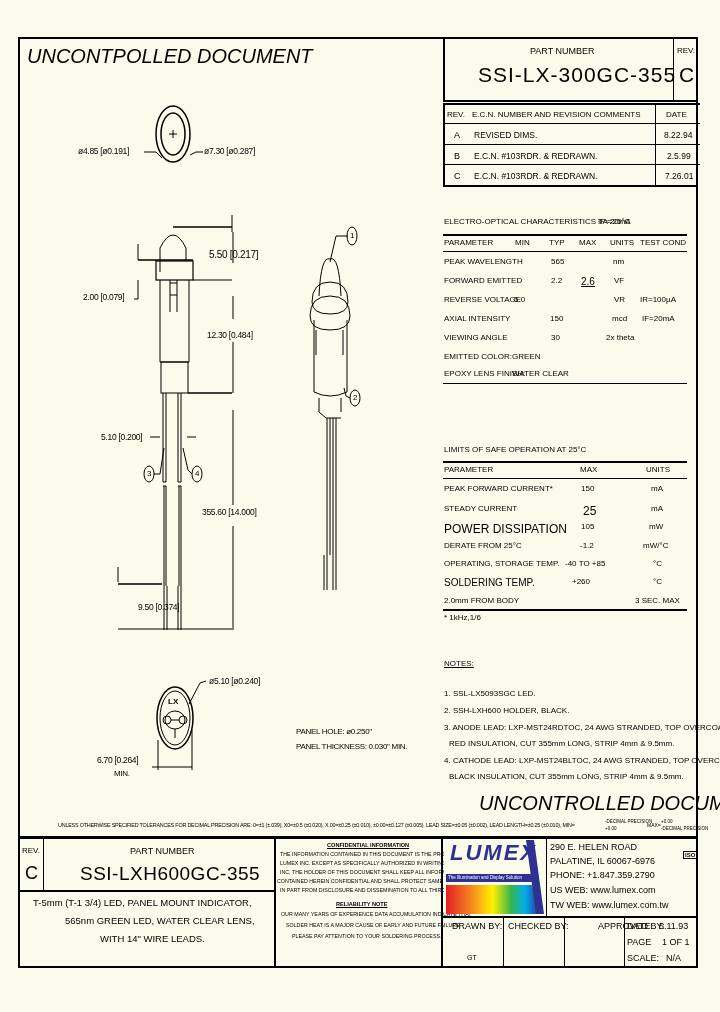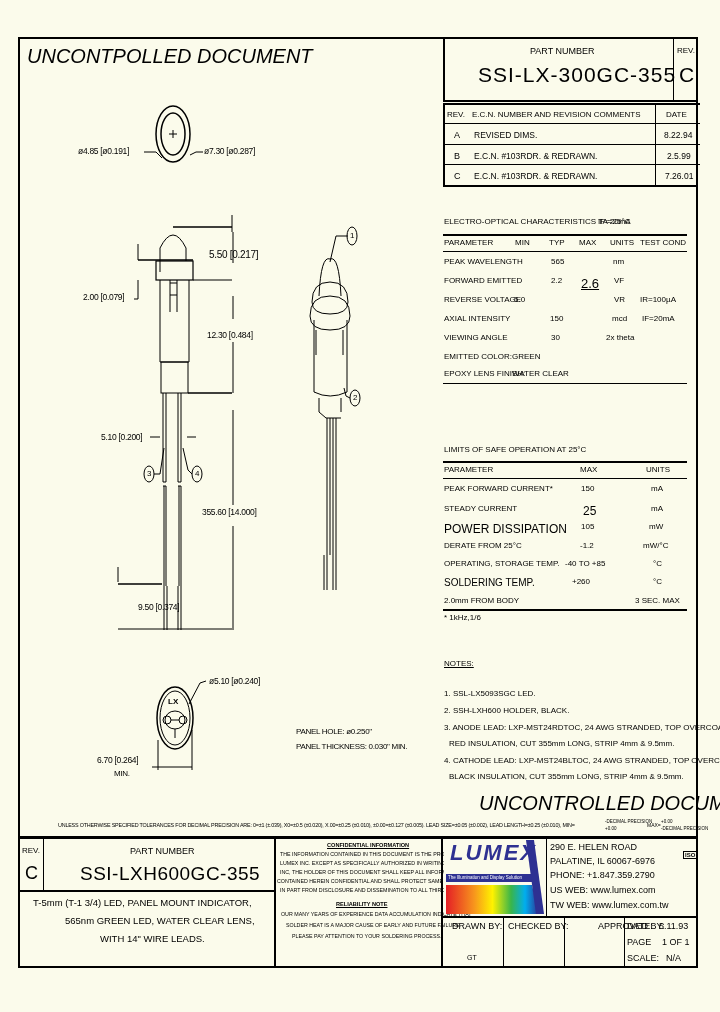--- a/index.html
+++ b/index.html
@@ -190,21 +190,21 @@
 <div class="hline" style="left:443px;top:251px;width:244px;"></div>
 
 <div>
   <div class="t" style="left:444px;top:258px;font-size:8px;">PEAK WAVELENGTH</div>
   <div class="t" style="left:551px;top:258px;font-size:8px;">565</div>
   <div class="t" style="left:613px;top:258px;font-size:8px;">nm</div>
 </div>
 <div>
   <div class="t" style="left:444px;top:277px;font-size:8px;">FORWARD EMITTED</div>
   <div class="t" style="left:551px;top:277px;font-size:8px;">2.2</div>
-  <div class="t" style="left:581px;top:277px;font-size:13px;text-decoration:underline;">2.6</div>
+  <div class="t" style="left:581px;top:277px;font-size:10px;text-decoration:underline;">2.6</div>
   <div class="t" style="left:614px;top:277px;font-size:8px;">VF</div>
 </div>
 <div>
   <div class="t" style="left:444px;top:296px;font-size:8px;">REVERSE VOLTAGE</div>
   <div class="t" style="left:514px;top:296px;font-size:8px;">5.0</div>
   <div class="t" style="left:614px;top:296px;font-size:8px;">VR</div>
   <div class="t" style="left:640px;top:296px;font-size:8px;">IR=100µA</div>
 </div>
 <div>
   <div class="t" style="left:444px;top:315px;font-size:8px;">AXIAL INTENSITY</div>

